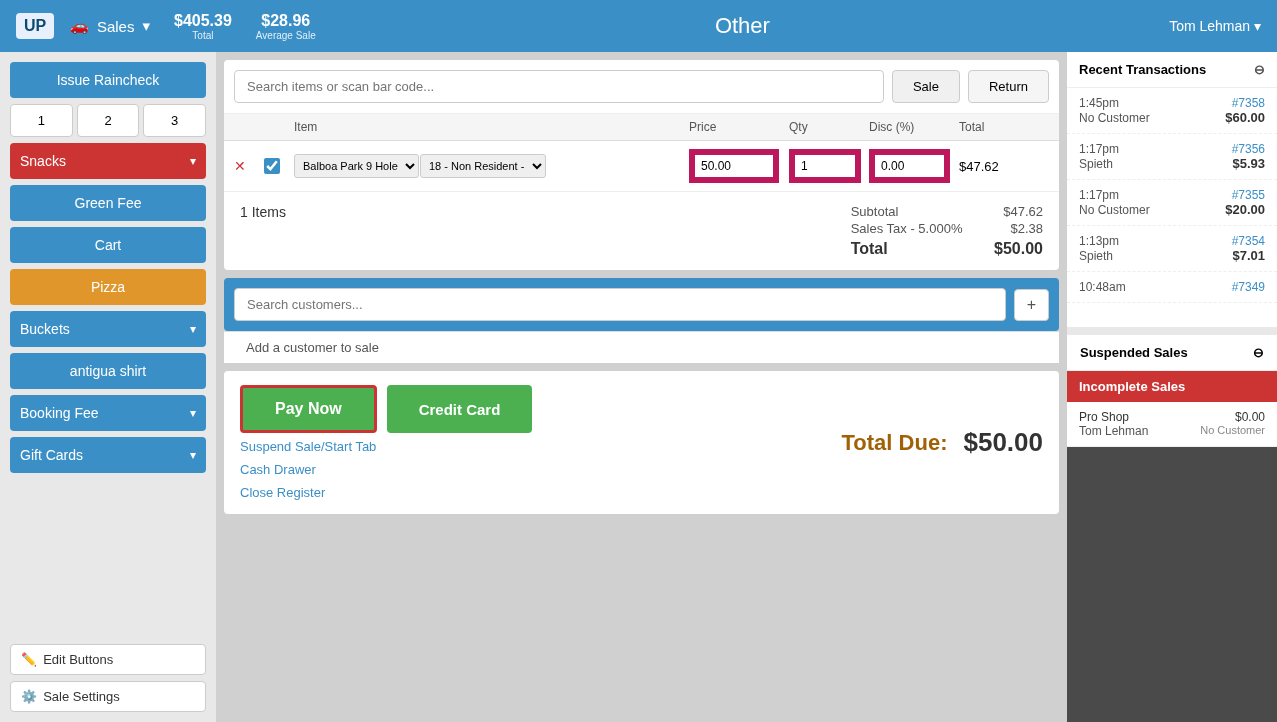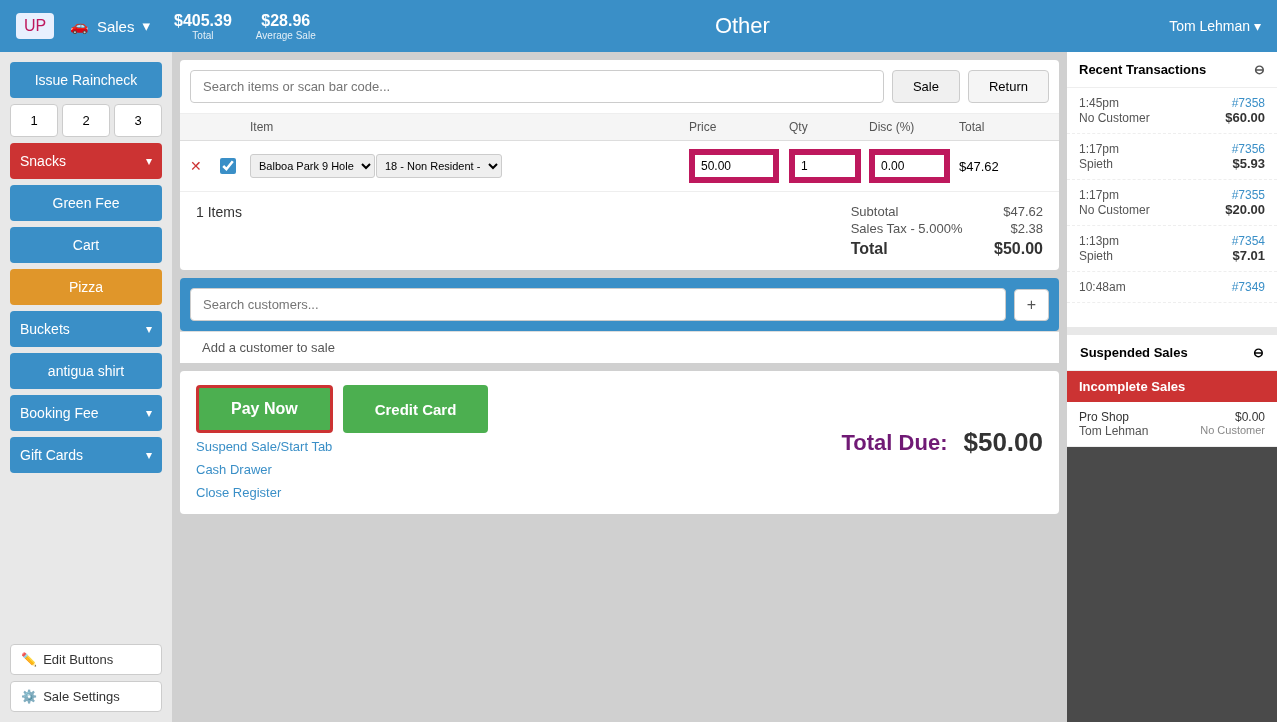--- a/index.html
+++ b/index.html
@@ -9,22 +9,22 @@
     .top-nav {
       background: #3a8fc7;
       height: 52px;
       display: flex;
       align-items: center;
       padding: 0 16px;
       gap: 16px;
     }
     .nav-logo {
       background: #e8f0fe;
-      color: #be185d;
-      font-weight: normal;
+      color: #0c4a6e;
+      font-weight: bold;
       font-size: 16px;
       padding: 4px 8px;
       border-radius: 4px;
     }
     .nav-sales {
       display: flex;
       align-items: center;
       gap: 8px;
       color: white;
       font-size: 15px;
@@ -53,21 +53,21 @@
     }
 
     
     .main-layout {
       display: flex;
       height: calc(722px - 52px);
     }
 
     
     .sidebar {
-      width: 172px;
+      width: 216px;
       background: #e8e8e8;
       padding: 10px;
       display: flex;
       flex-direction: column;
       gap: 6px;
       overflow-y: auto;
     }
     .sidebar-btn {
       width: 100%;
       padding: 10px;
@@ -298,21 +298,21 @@
       margin-left: auto;
     }
     .payment-row {
       display: flex;
       justify-content: space-between;
       align-items: center;
     }
     .total-due-label {
       font-size: 22px;
       font-weight: bold;
-      color: #701a75;
+      color: #a16207;
     }
     .total-due-amount {
       font-size: 26px;
       font-weight: bold;
       color: #333;
     }
     .payment-links {
       display: flex;
       flex-direction: column;
       gap: 8px;

